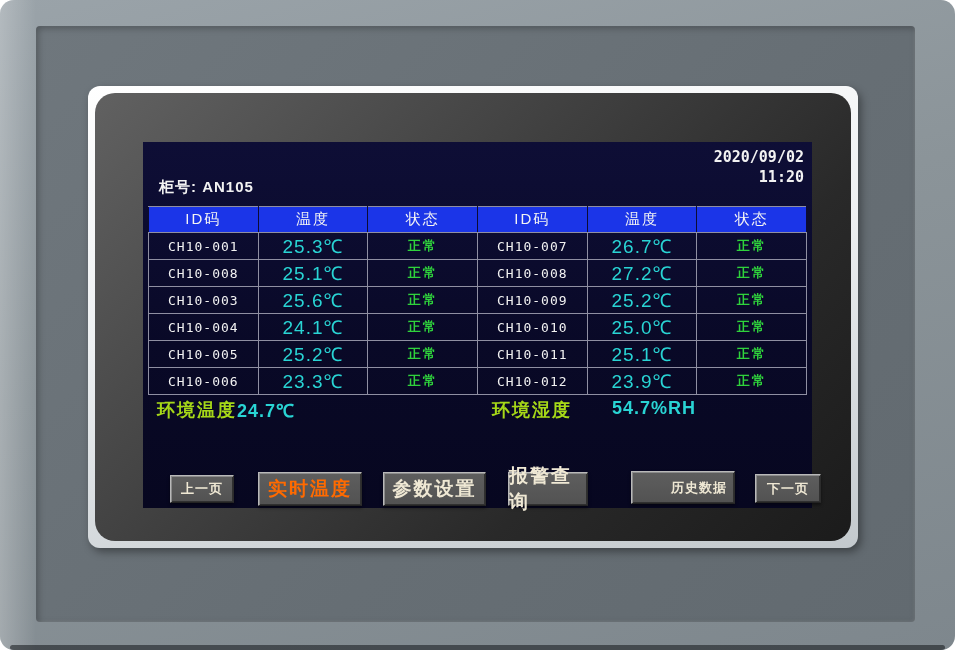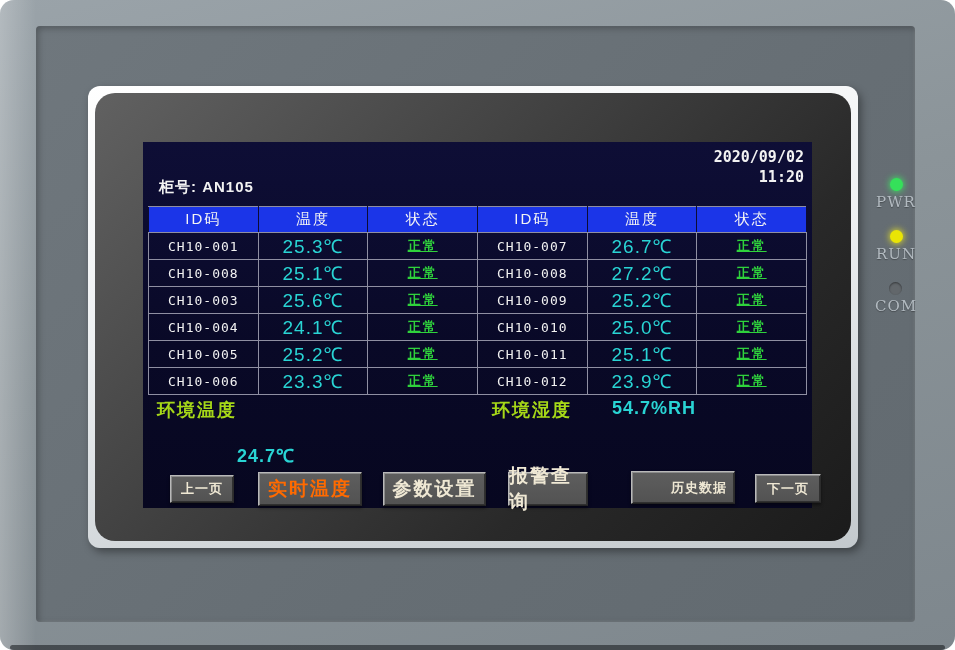--- a/index.html
+++ b/index.html
@@ -37,27 +37,27 @@
   table.sensor{position:absolute;left:5px;top:64px;width:659px;border-collapse:collapse;
     table-layout:fixed;}
   table.sensor th,table.sensor td{border:1px solid #8f8fa2;text-align:center;padding:0;
     overflow:hidden;white-space:nowrap;}
   table.sensor th{height:25px;background:#1b35e8;color:#f4f4f4;
     font:normal 15px "Liberation Sans",sans-serif;letter-spacing:2px;
     border-left-color:#0c0c34;border-right-color:#0c0c34;}
   table.sensor td{height:26px;}
   td.cid{color:#f2f2f2;font:13px "DejaVu Sans Mono",monospace;letter-spacing:1px;}
   td.ctemp{color:#29d4d4;font:19px "Liberation Sans",sans-serif;letter-spacing:1px;}
-  td.cstat{color:#2fd23c;font:bold 13px "Liberation Sans",sans-serif;letter-spacing:2px;text-decoration:underline;}
+  td.cstat{color:#2fd23c;font:bold 13px "Liberation Sans",sans-serif;letter-spacing:2px;}
 
   .ambient{position:absolute;left:0;top:256px;width:100%;height:26px;
     font:bold 18px "Liberation Sans",sans-serif;}
   .ambient .lab{position:absolute;color:#a6d818;letter-spacing:2px;}
   .ambient .val{position:absolute;color:#29d4d4;letter-spacing:1px;}
-  .amb-tl{left:14px;} .amb-tv{left:94px;margin-top:45px;} .amb-hl{left:349px;} .amb-hv{left:469px;}
+  .amb-tl{left:14px;} .amb-tv{left:94px;} .amb-hl{left:349px;} .amb-hv{left:469px;}
 
   .btn{position:absolute;background:linear-gradient(180deg,#5e5e5e,#525252);
     border:1px solid #b9b9b9;border-bottom-color:#232323;border-right-color:#2c2c2c;
     box-shadow:inset 1px 1px 0 #8c8c8c, inset -1px -1px 0 #303030, 0 2px 3px rgba(0,0,0,.45);
     color:#efe8d4;display:flex;align-items:center;justify-content:center;
     cursor:pointer;box-sizing:border-box;margin-left:20px;}
   .btn.small{font:bold 13px "Liberation Sans",sans-serif;letter-spacing:1px;}
   .btn.big{font:bold 19px "Liberation Sans",sans-serif;letter-spacing:2px;}
   .btn.active{color:#ff6a00;}
   .b-prev{left:7px;top:333px;width:64px;height:28px;}
@@ -167,29 +167,15 @@
           <div class="btn big b-params">参数设置</div>
           <div class="btn big active b-realtime">实时温度</div>
           <div class="btn big b-alarm">报警查询</div>
           <div class="btn small b-history">历史数据</div>
           <div class="btn small b-next">下一页</div>
 
         </div>
       </div>
     </div>
 
-    <div class="leds" style="left:832px;top:152px;">
-      <div class="led-group">
-        <div class="led-dot led-on-green"></div>
-        <div class="led-label">PWR</div>
-      </div>
-      <div class="led-group">
-        <div class="led-dot led-on-yellow"></div>
-        <div class="led-label">RUN</div>
-      </div>
-      <div class="led-group">
-        <div class="led-dot led-off"></div>
-        <div class="led-label">COM</div>
-      </div>
-    </div>
 
   </div>
 </div>
 
 </body></html>

